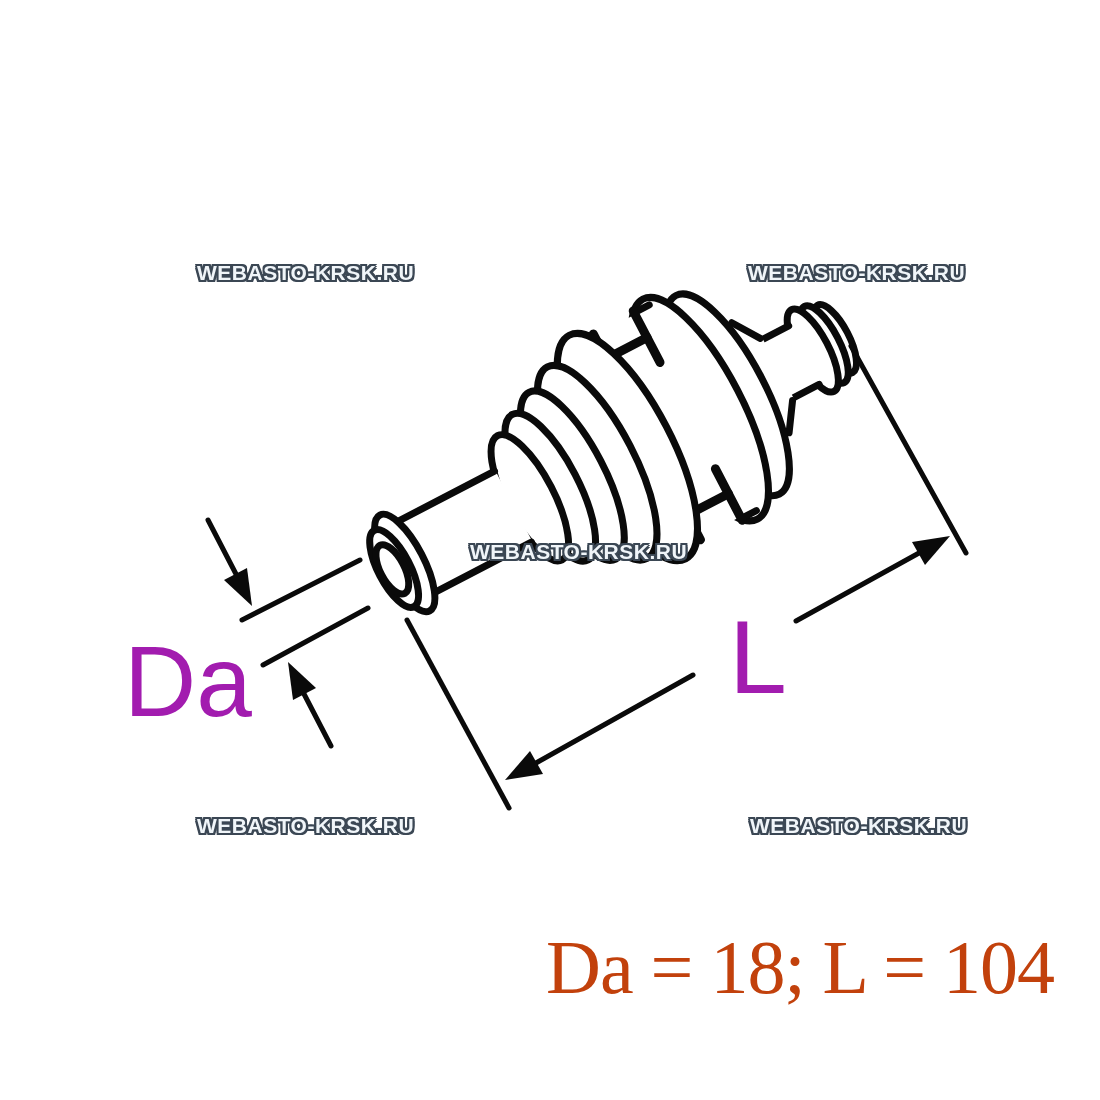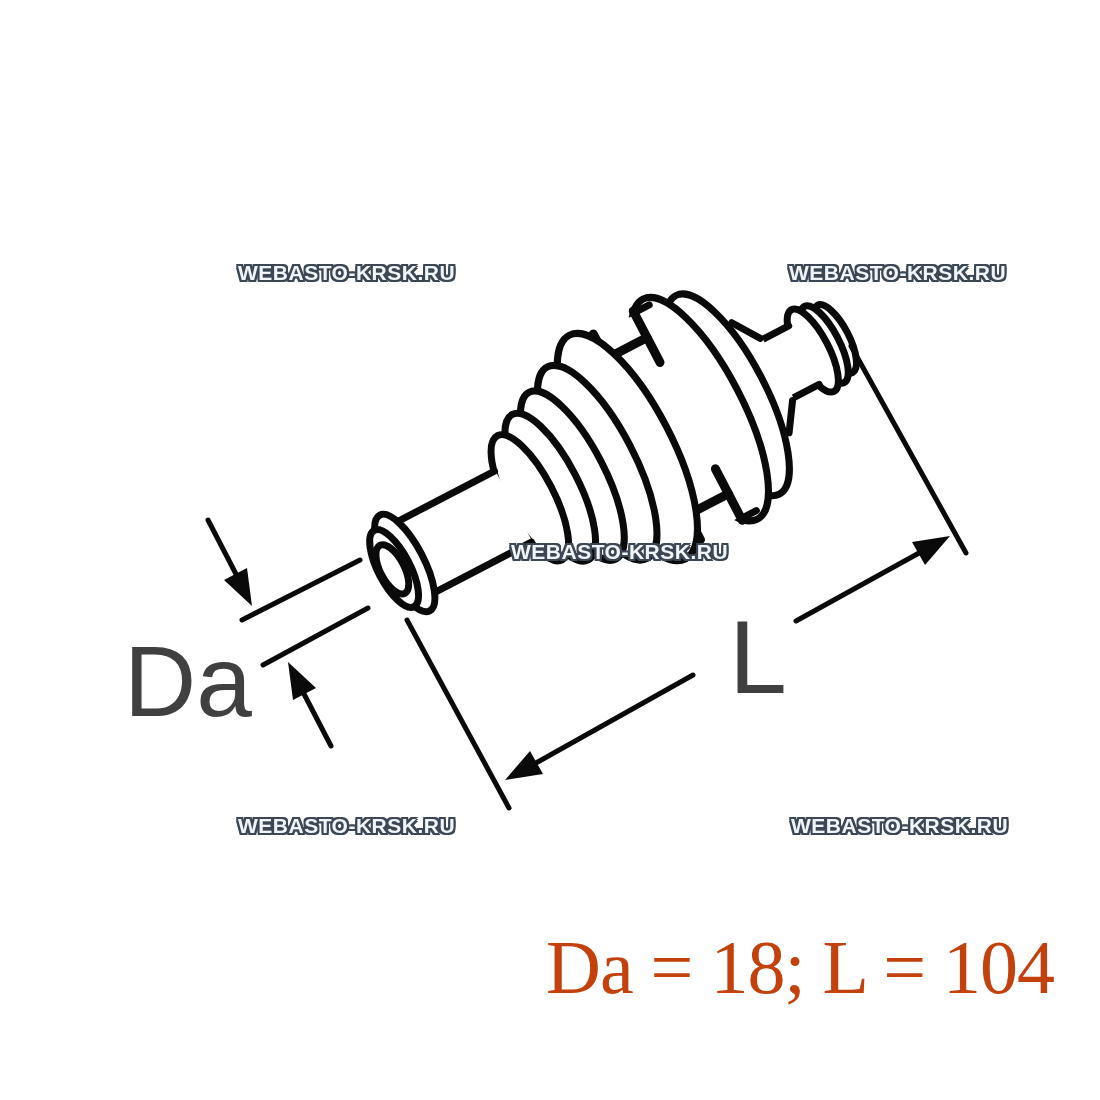--- a/index.html
+++ b/index.html
@@ -10,38 +10,37 @@
     overflow:hidden;
     font-family:"Liberation Sans",sans-serif;
   }
   .drawing-svg{position:absolute;left:0;top:0;}
   .part{fill:#ffffff;stroke:#0a0a0a;stroke-width:7;stroke-linecap:round;stroke-linejoin:round;}
   .part-fill{fill:#ffffff;stroke:none;}
   .part-line{fill:none;stroke:#0a0a0a;stroke-width:7;stroke-linecap:round;}
   .clip-line{fill:none;stroke:#0a0a0a;stroke-width:9;stroke-linecap:round;}
   .dim-line{fill:none;stroke:#0a0a0a;stroke-width:5;stroke-linecap:round;}
   .dim-head{fill:#0a0a0a;stroke:none;}
-  .dim-label{position:absolute;color:#404040;line-height:1.1;white-space:nowrap;}
+  .dim-label{position:absolute;color:#a21caf;line-height:1.1;white-space:nowrap;}
   .label-da{left:124px;top:626px;font-size:100px;}
   .label-l{left:729px;top:600px;font-size:104px;}
   .caption{
     position:absolute;left:546px;top:924px;
     font-family:"Liberation Serif",serif;
     font-size:76px;letter-spacing:-1px;color:#c2410c;white-space:nowrap;
   }
   .watermark{
     position:absolute;
     font-weight:700;font-size:21px;letter-spacing:0.5px;white-space:nowrap;
     color:#f0f5f9;
     text-shadow:
       -2px -2px 0 #3b4754, 2px -2px 0 #3b4754,
       -2px  2px 0 #3b4754, 2px  2px 0 #3b4754,
       -2px  0   0 #3b4754, 2px  0   0 #3b4754,
        0   -2px 0 #3b4754, 0    2px 0 #3b4754;
-    margin-left: 41px;
   }
   .wm-1{left:197px;top:261px;}
   .wm-2{left:748px;top:261px;}
   .wm-3{left:470px;top:540px;}
   .wm-4{left:197px;top:814px;}
   .wm-5{left:750px;top:814px;}
 </style>
 </head>
 <body>
 

